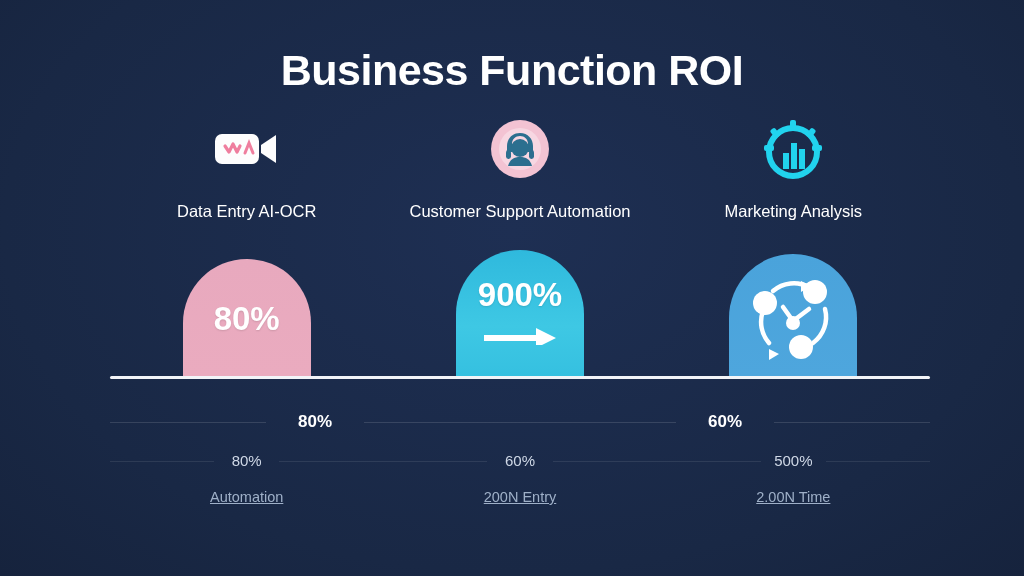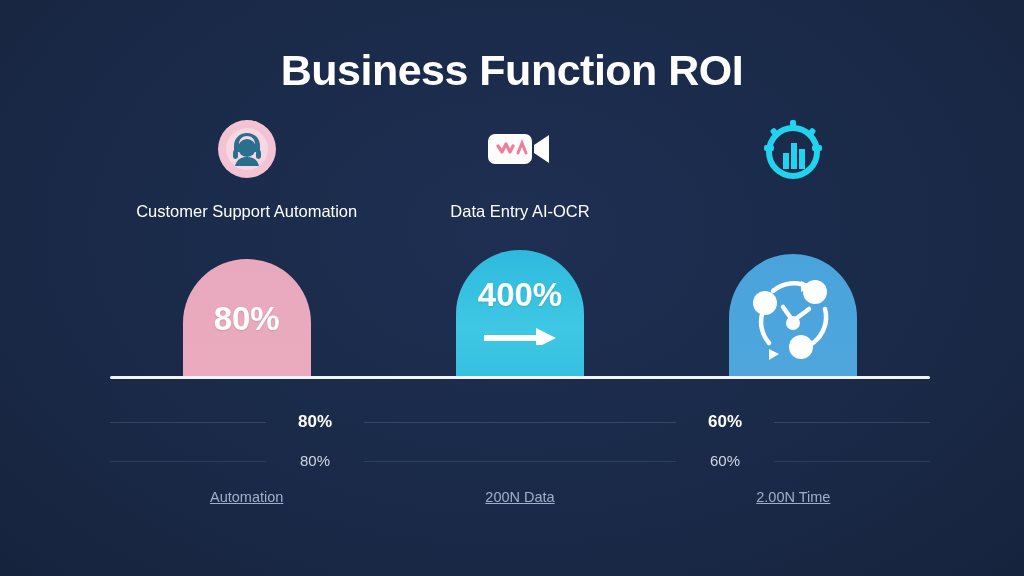--- a/index.html
+++ b/index.html
@@ -174,78 +174,79 @@
 <body>
 
 <div class="slide">
 
   <div class="title">Business Function ROI</div>
 
   <div class="columns">
 
     <div class="col-head">
       <div class="icon-wrap">
+        <svg width="70" height="48" viewBox="0 0 70 48">
+          <rect x="3" y="9" width="44" height="30" rx="7" fill="#fdfdfd"></rect>
+          <path d="M49 20 L64 10 v28 L49 28 z" fill="#fdfdfd"></path>
+          <path d="M13 21 l4 6 l4 -8 l4 8 l3 -6" stroke="#ef7e9e" stroke-width="3.2" fill="none" stroke-linecap="round" stroke-linejoin="round"></path>
+          <path d="M33 28 l4 -10 l4 10" stroke="#ef7e9e" stroke-width="3" fill="none" stroke-linecap="round"></path>
+        </svg>
+      </div>
+      <div class="col-label">Data Entry AI-OCR</div>
+    </div>
+
+    <div class="col-head">
+      <div class="icon-wrap">
         <svg width="62" height="62" viewBox="0 0 62 62">
           <circle cx="31" cy="31" r="29" fill="#f3c3d3"></circle>
           <circle cx="31" cy="31" r="21" fill="#f7d7e2"></circle>
           <path d="M31 15 c-8 0-13 6-13 13 v6 h5 v-8 c0-5 3.5-8 8-8 s8 3 8 8 v8 h5 v-6 c0-7-5-13-13-13z" fill="#2b6f8f"></path>
           <circle cx="31" cy="30" r="9" fill="#2b6f8f"></circle>
           <path d="M19 48 c2-7 6-9 12-9 s10 2 12 9 z" fill="#2b6f8f"></path>
           <rect x="17" y="32" width="5" height="9" rx="2.4" fill="#2b6f8f"></rect>
           <rect x="40" y="32" width="5" height="9" rx="2.4" fill="#2b6f8f"></rect>
         </svg>
       </div>
       <div class="col-label">Customer Support Automation</div>
-    </div>
-
-    <div class="col-head">
-      <div class="icon-wrap">
-        <svg width="70" height="48" viewBox="0 0 70 48">
-          <rect x="3" y="9" width="44" height="30" rx="7" fill="#fdfdfd"></rect>
-          <path d="M49 20 L64 10 v28 L49 28 z" fill="#fdfdfd"></path>
-          <path d="M13 21 l4 6 l4 -8 l4 8 l3 -6" stroke="#ef7e9e" stroke-width="3.2" fill="none" stroke-linecap="round" stroke-linejoin="round"></path>
-          <path d="M33 28 l4 -10 l4 10" stroke="#ef7e9e" stroke-width="3" fill="none" stroke-linecap="round"></path>
-        </svg>
-      </div>
-      <div class="col-label">Data Entry AI-OCR</div>
     </div>
 
     <div class="col-head">
       <div class="icon-wrap">
         <svg width="62" height="60" viewBox="0 0 62 60">
           <g fill="#21d3ee">
             <rect x="28" y="1" width="6" height="10" rx="2"></rect>
             <rect x="10" y="9" width="6" height="10" rx="2" transform="rotate(-38 13 14)"></rect>
             <rect x="46" y="9" width="6" height="10" rx="2" transform="rotate(38 49 14)"></rect>
             <rect x="2" y="26" width="10" height="6" rx="2"></rect>
             <rect x="50" y="26" width="10" height="6" rx="2"></rect>
           </g>
           <circle cx="31" cy="33" r="24" fill="none" stroke="#21d3ee" stroke-width="6"></circle>
           <g fill="#21d3ee">
             <rect x="21" y="34" width="6" height="16"></rect>
             <rect x="29" y="24" width="6" height="26"></rect>
             <rect x="37" y="30" width="6" height="20"></rect>
           </g>
         </svg>
       </div>
+      <div class="col-label">Marketing Analysis</div>
     </div>
 
   </div>
 
   <div class="bars">
 
     <div class="bar-cell">
       <div class="bar" style="height:118px;background:linear-gradient(180deg,#e8a9be 0%,#eaabbf 100%);">
         <div class="bar-value">80%</div>
       </div>
     </div>
 
     <div class="bar-cell">
       <div class="bar" style="height:127px;background:linear-gradient(180deg,#2fb9dd 0%,#3ec8e4 60%,#35c0e0 100%);">
-        <div class="bar-value">400%</div>
+        <div class="bar-value">900%</div>
         <div class="bar-arrow">
           <svg width="76" height="20" viewBox="0 0 76 20">
             <path d="M2 10 h52 v-7 l20 10 l-20 10 v-7 h-52 z" fill="#ffffff"></path>
           </svg>
         </div>
       </div>
     </div>
 
     <div class="bar-cell">
       <div class="bar" style="height:123px;background:linear-gradient(180deg,#4aa3db 0%,#4ea6dd 100%);">
@@ -287,27 +288,30 @@
       </div>
   </div>
 
   <div class="stat-row row-secondary">
     <div class="cell">
         <span>80%</span>
       </div>
     <div class="cell">
         <span>60%</span>
       </div>
+    <div class="cell">
+        <span>500%</span>
+      </div>
   </div>
 
   <div class="stat-row row-caption">
     <div class="cell">
         <span>Automation</span>
       </div>
     <div class="cell">
-        <span>200N Data</span>
+        <span>200N Entry</span>
       </div>
     <div class="cell">
         <span>2.00N Time</span>
       </div>
   </div>
 
 </div>
 
 </body></html>

